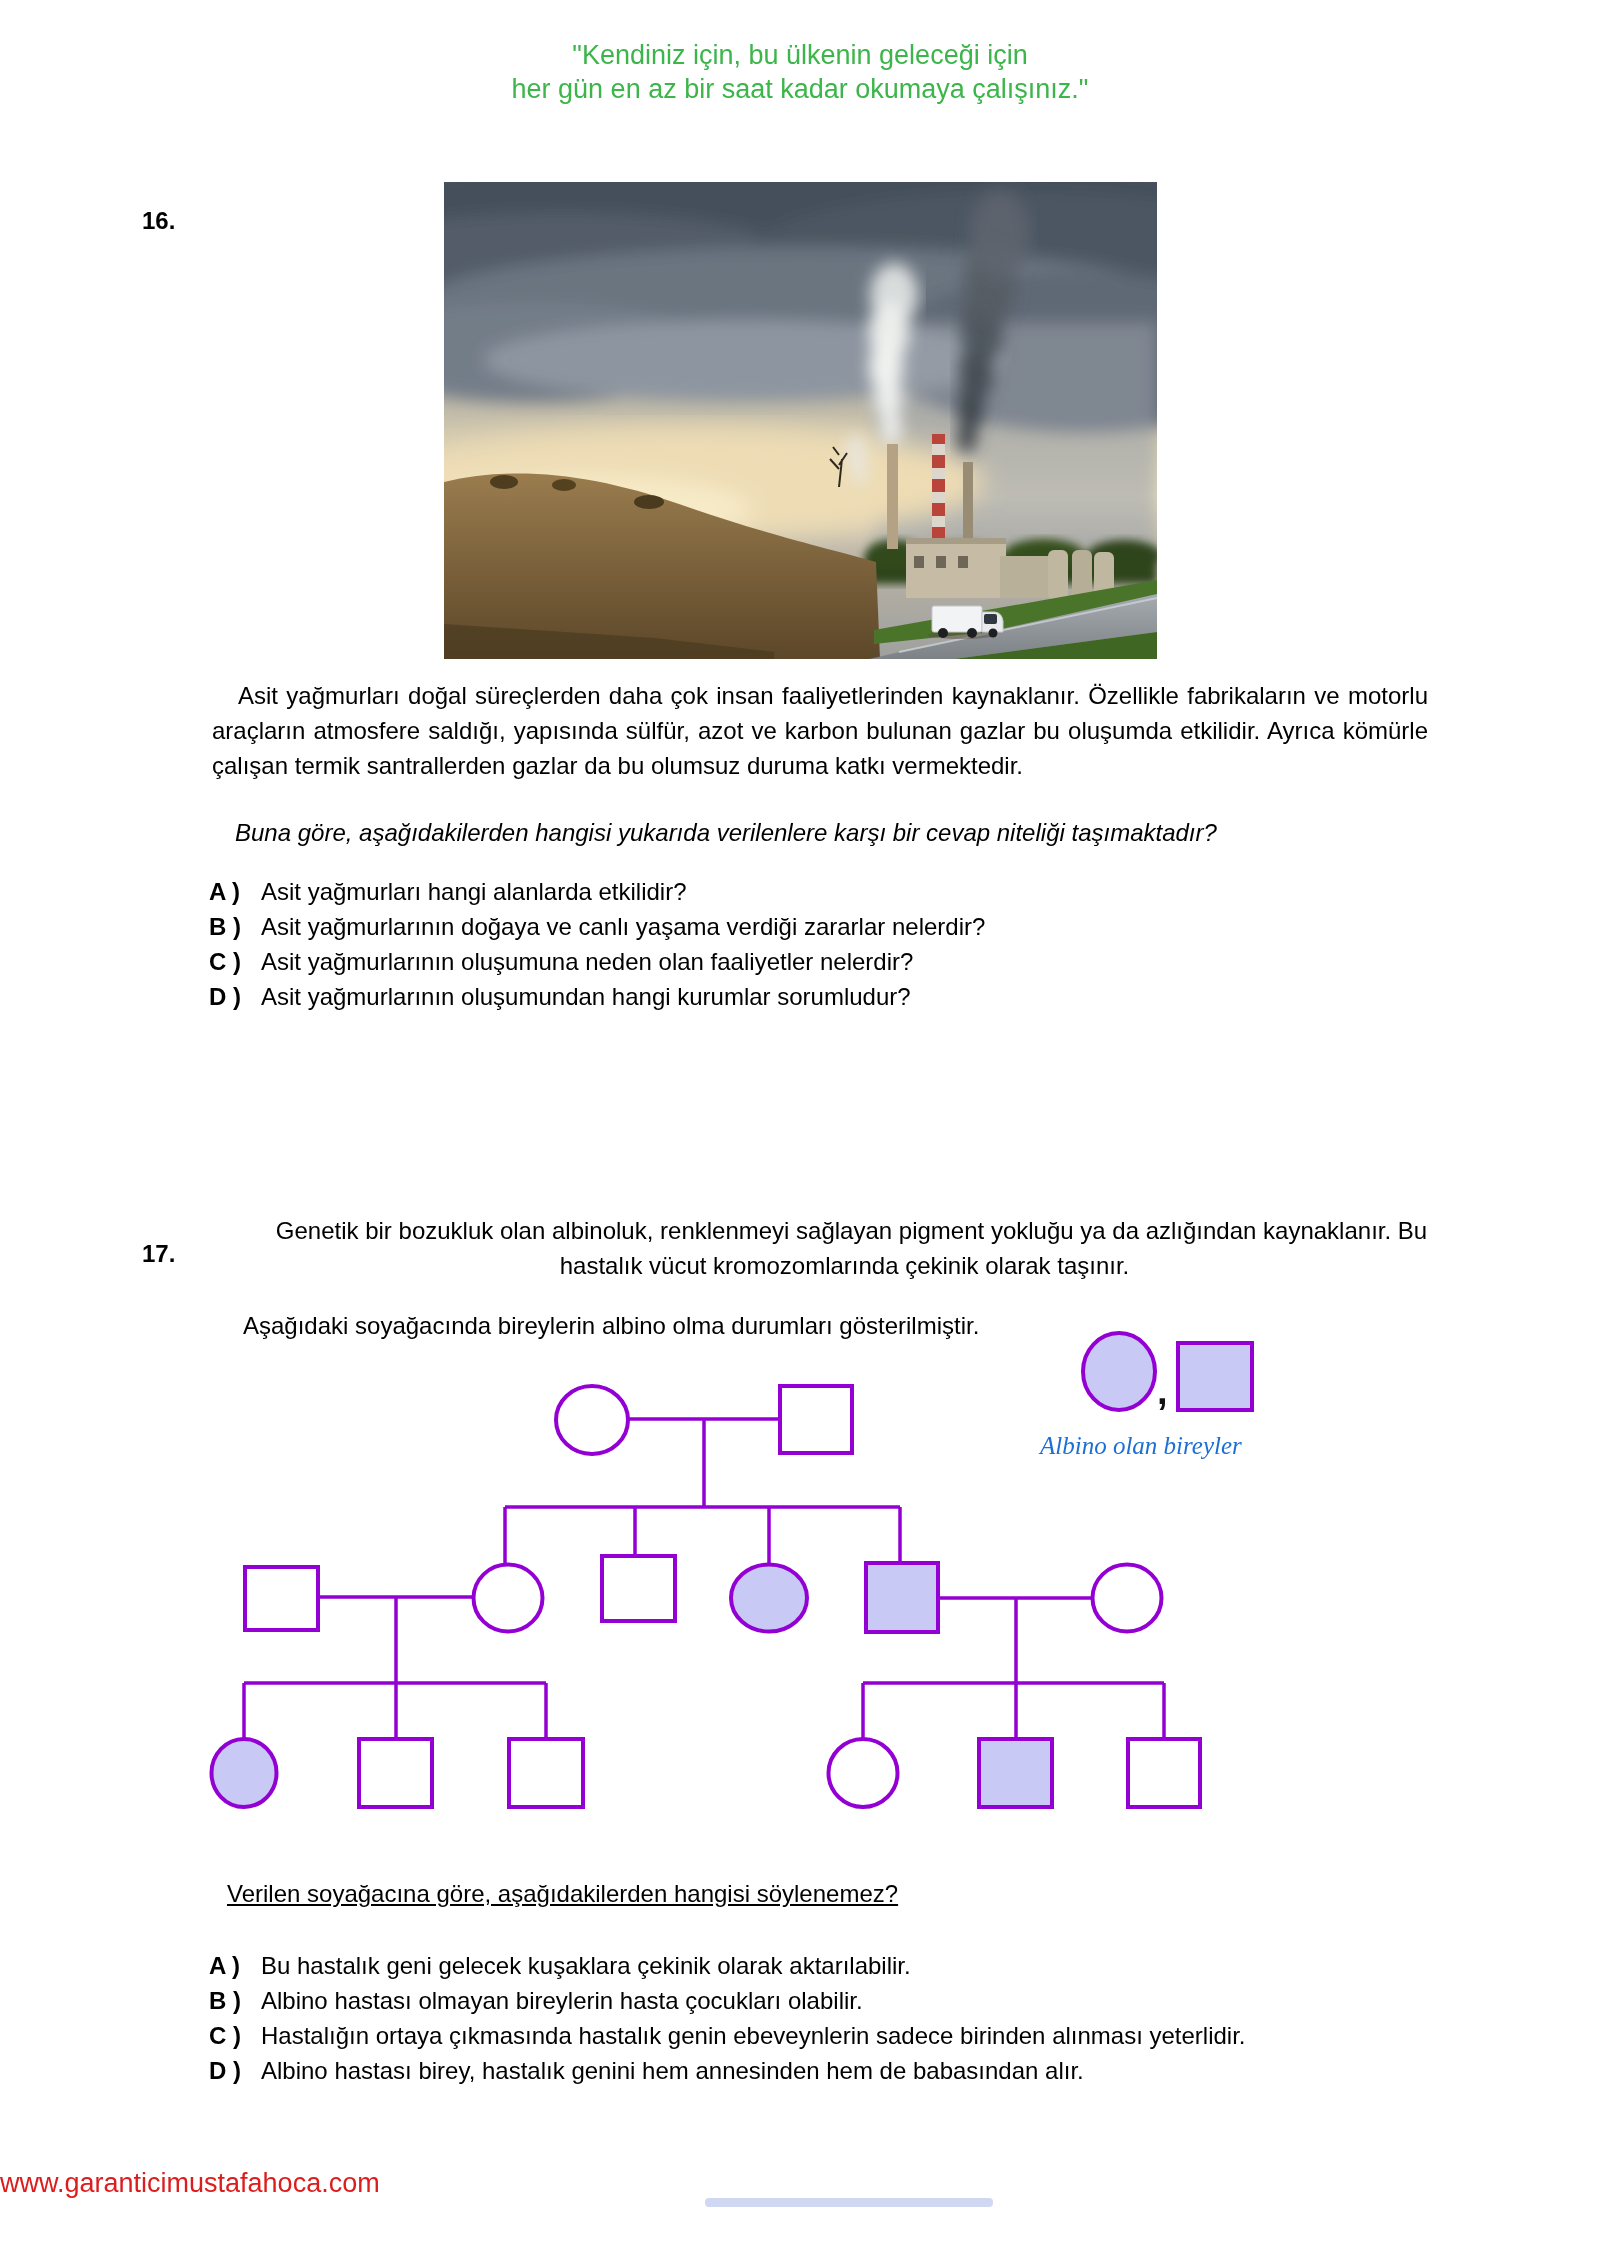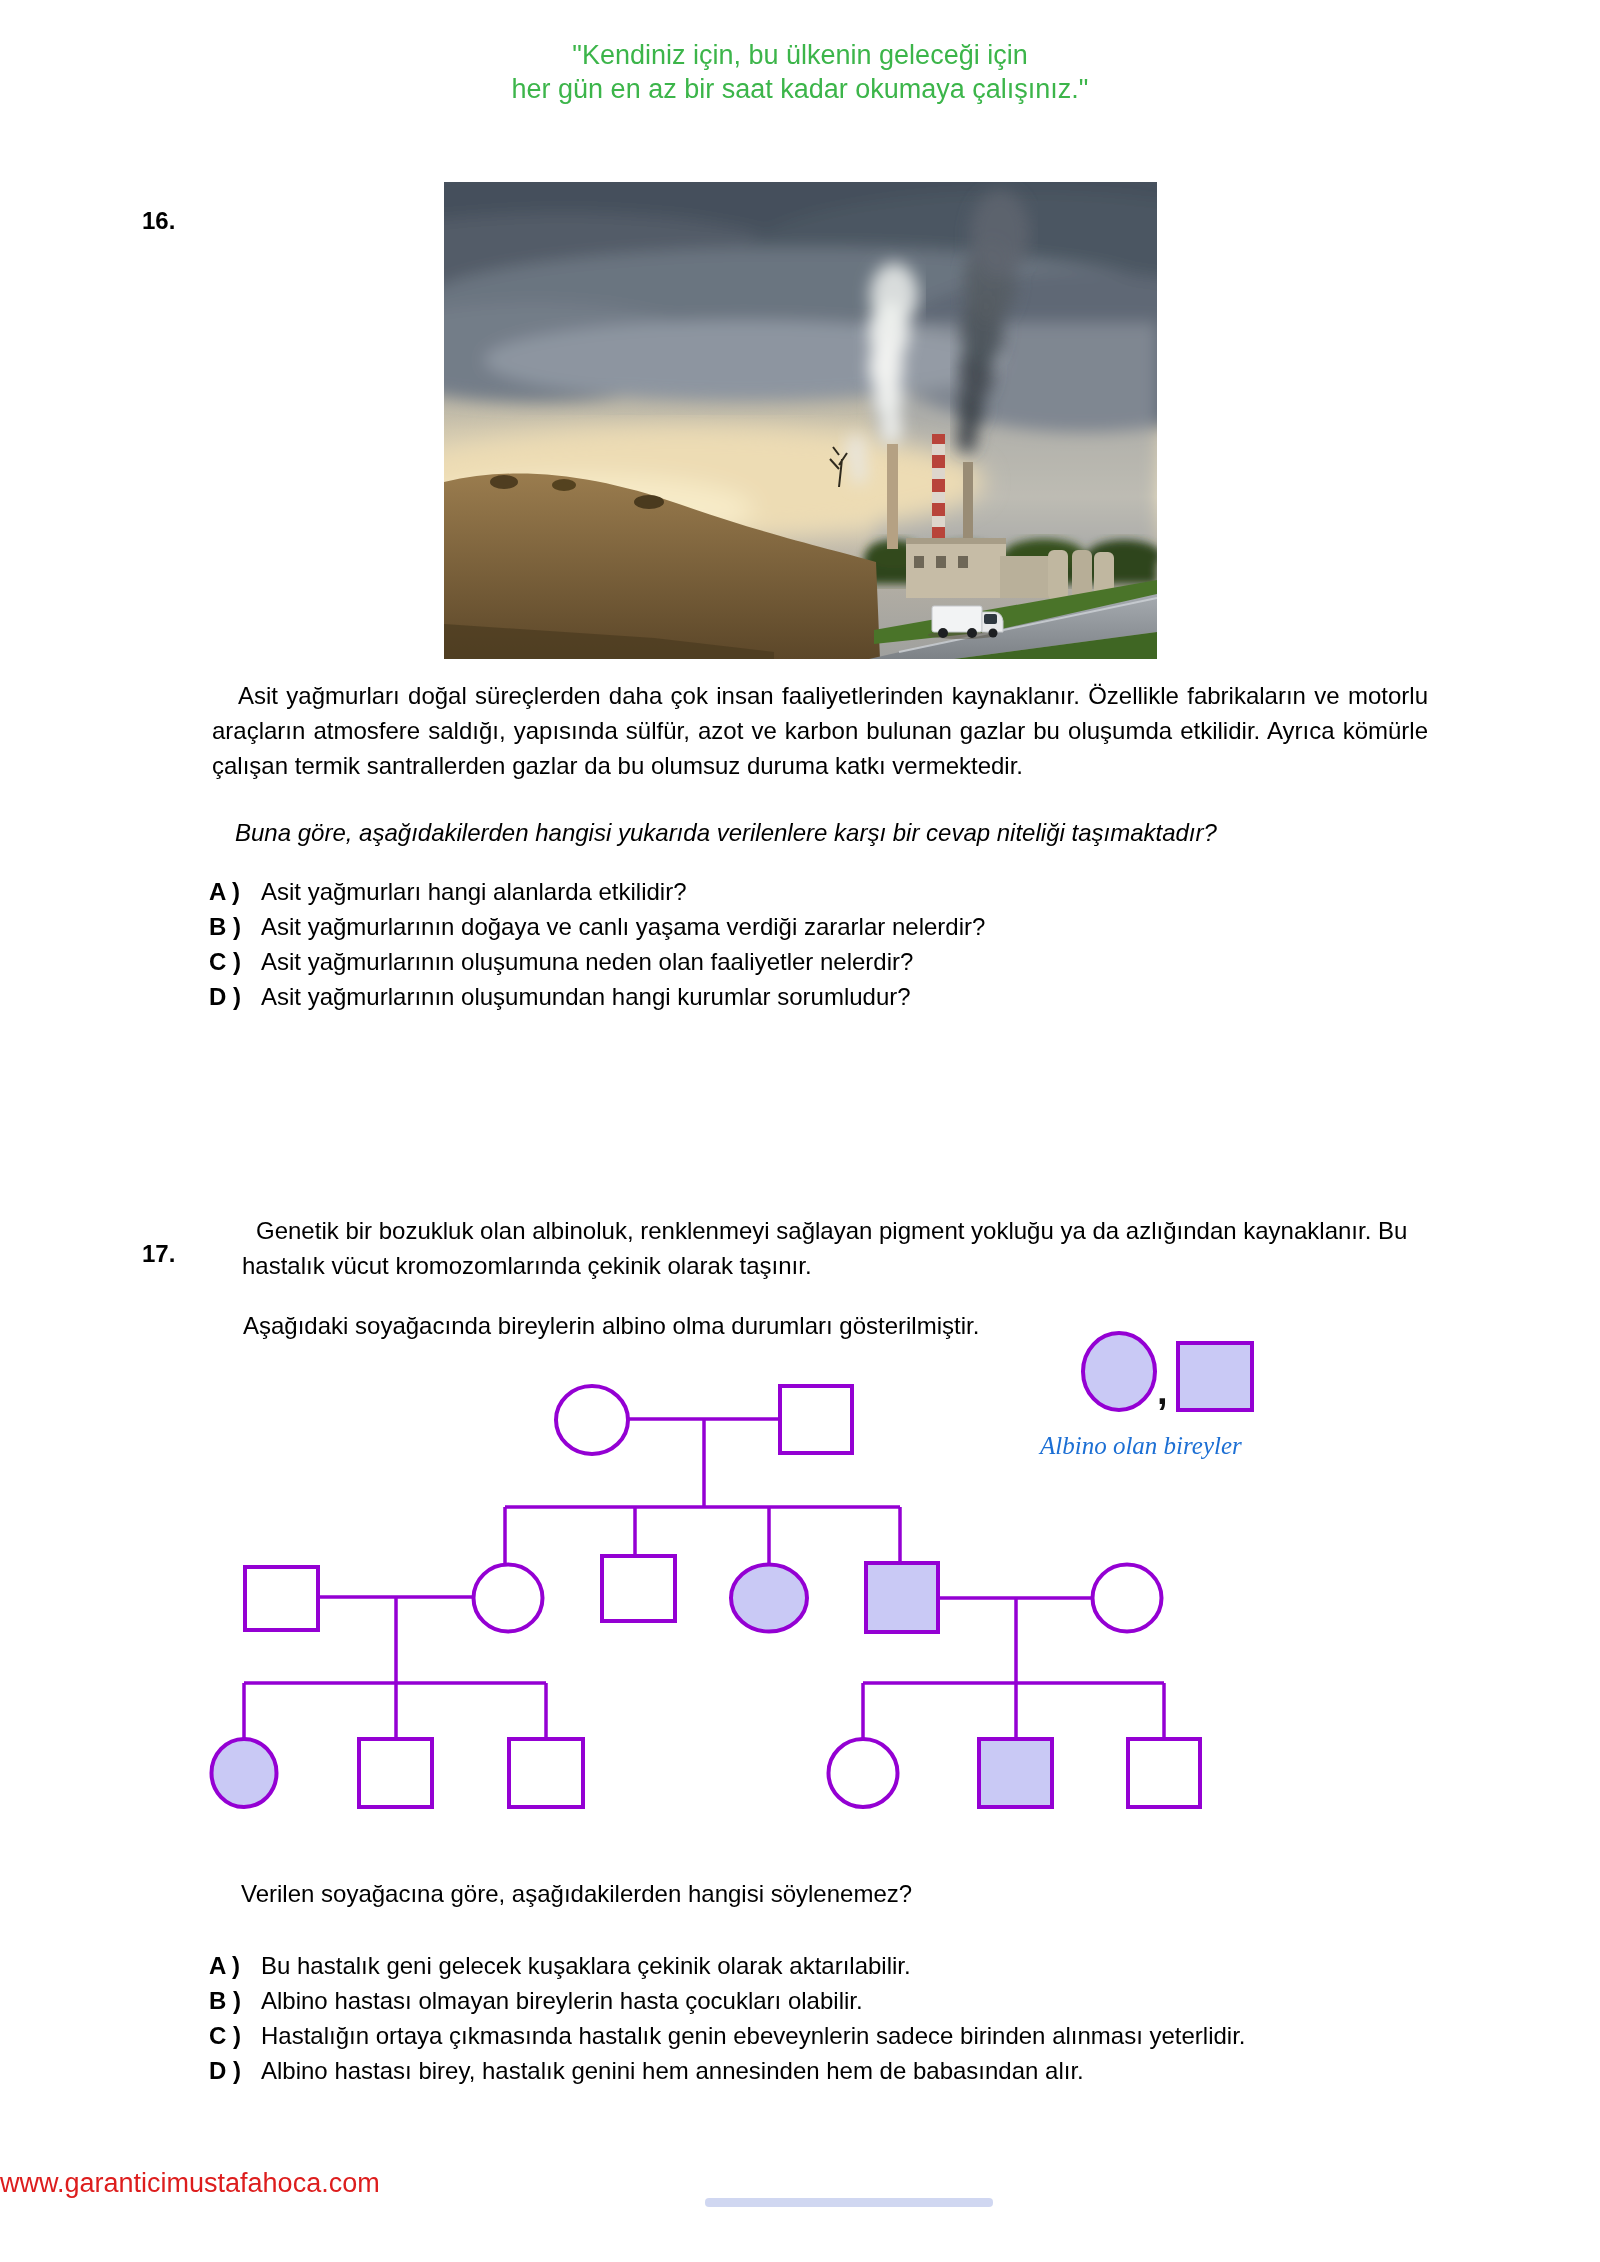--- a/index.html
+++ b/index.html
@@ -192,21 +192,21 @@
       <span>Asit yağmurlarının oluşumuna neden olan faaliyetler nelerdir?</span>
     </div>
     <div class="opt-row">
       <span class="opt-letter">D )</span>
       <span>Asit yağmurlarının oluşumundan hangi kurumlar sorumludur?</span>
     </div>
   </div>
 
   <div class="abs qnum" style="left:142px; top:1216px;">17.</div>
 
-  <div class="abs body-text" style="left:222px; top:1213px; width:1205px; text-indent:14px;">Genetik bir bozukluk olan albinoluk, renklenmeyi sağlayan pigment yokluğu ya da azlığından kaynaklanır. Bu hastalık vücut kromozomlarında çekinik olarak taşınır.</div>
+  <div class="abs body-text" style="left:222px; top:1213px; width:1205px; text-indent:14px;text-align:center;">Genetik bir bozukluk olan albinoluk, renklenmeyi sağlayan pigment yokluğu ya da azlığından kaynaklanır. Bu hastalık vücut kromozomlarında çekinik olarak taşınır.</div>
 
   <div class="abs body-text" style="left:223px; top:1308px; width:1200px;">Aşağıdaki soyağacında bireylerin albino olma durumları gösterilmiştir.</div>
 
   <svg class="abs" style="left:1056px; top:1326px;" width="220" height="95" viewBox="0 0 220 95">
     <ellipse cx="63" cy="45.5" rx="36" ry="38.5" class="ped-shape affected"></ellipse>
     <text x="101" y="78" class="legend-comma">,</text>
     <rect x="122" y="17" width="74" height="67" class="ped-shape affected"></rect>
   </svg>
   <div class="abs legend-text" style="left:1040px; top:1432px; width:250px;">Albino olan bireyler</div>
 
@@ -245,21 +245,21 @@
 
       <ellipse cx="104" cy="398" rx="32.5" ry="34" class="ped-shape affected"></ellipse>
       <rect x="219" y="364" width="73" height="68" class="ped-shape"></rect>
       <rect x="369" y="364" width="74" height="68" class="ped-shape"></rect>
       <ellipse cx="723" cy="398" rx="34.5" ry="34" class="ped-shape"></ellipse>
       <rect x="839" y="364" width="73" height="68" class="ped-shape affected"></rect>
       <rect x="988" y="364" width="72" height="68" class="ped-shape"></rect>
     </g>
   </svg>
 
-  <div class="abs body-text" style="left:221px; top:1876px; width:1250px;">Verilen soyağacına göre, aşağıdakilerden hangisi söylenemez?</div>
+  <div class="abs body-text" style="left:207px; top:1876px; width:1250px;text-decoration:underline;">Verilen soyağacına göre, aşağıdakilerden hangisi söylenemez?</div>
 
   <div class="abs opt-block" style="left:209px; top:1948px; width:1340px;">
     <div class="opt-row">
       <span class="opt-letter">A )</span>
       <span>Bu hastalık geni gelecek kuşaklara çekinik olarak aktarılabilir.</span>
     </div>
     <div class="opt-row">
       <span class="opt-letter">B )</span>
       <span>Albino hastası olmayan bireylerin hasta çocukları olabilir.</span>
     </div>

